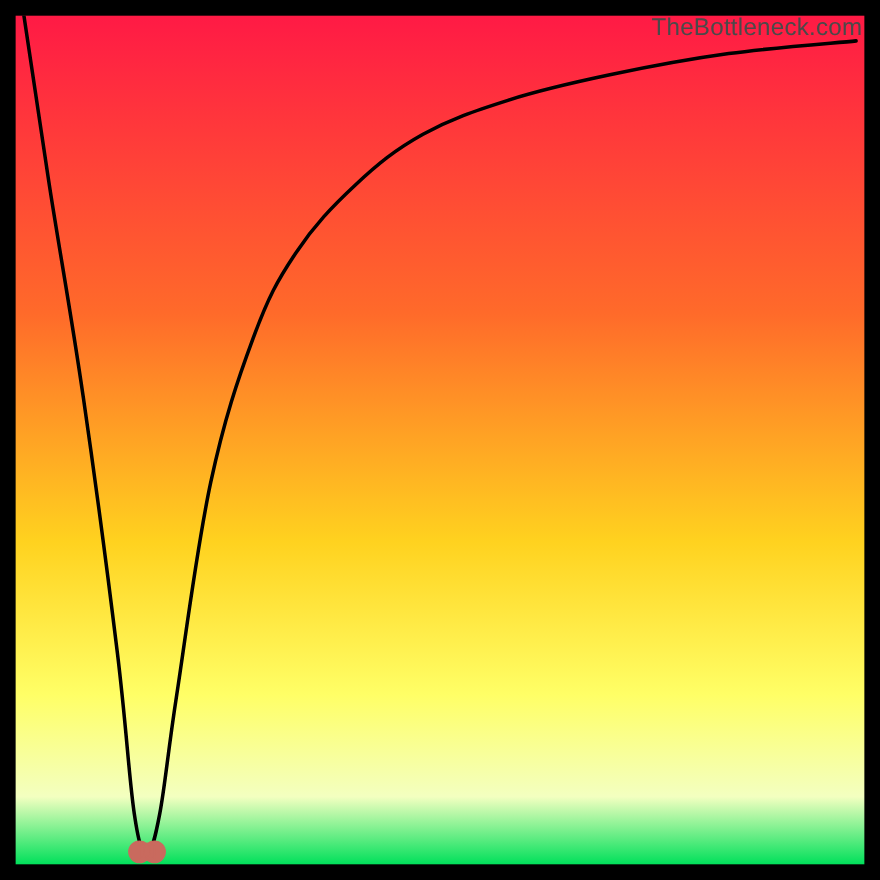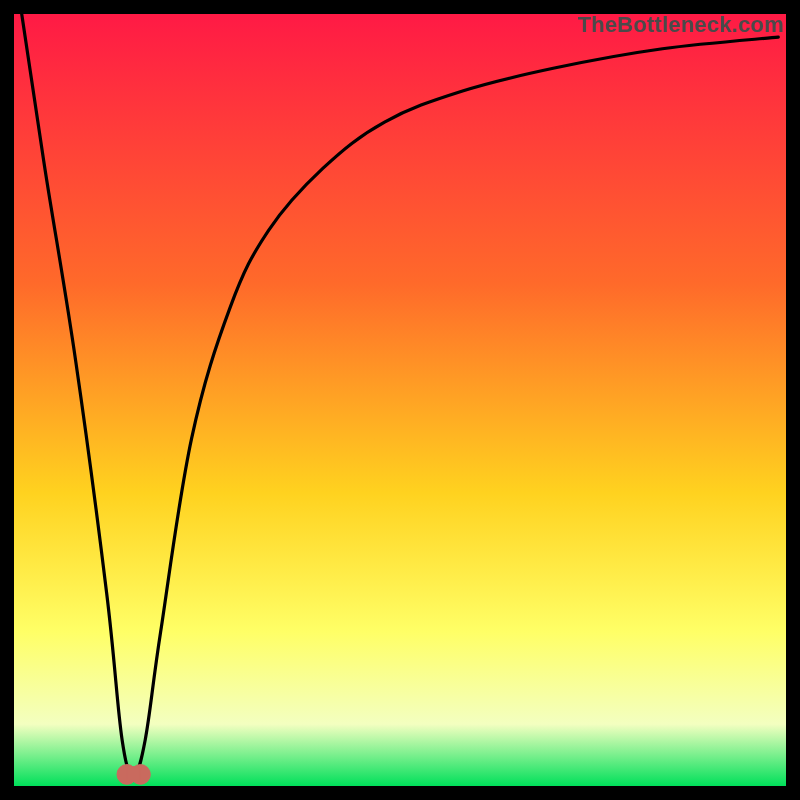--- a/index.html
+++ b/index.html
@@ -25,21 +25,21 @@
     top: 0;
     width: 772px;
     height: 772px;
   }
   .watermark {
     position: absolute;
     top: -2px;
     right: 2px;
     color: #4a4a4a;
     font-size: 22px;
-    font-weight: 700;
+    font-weight: 400;
     letter-spacing: 0.2px;
     z-index: 30;
     user-select: none;
   }
   svg { display: block; }
 </style>
 </head>
 <body>
 
 <div class="frame">

